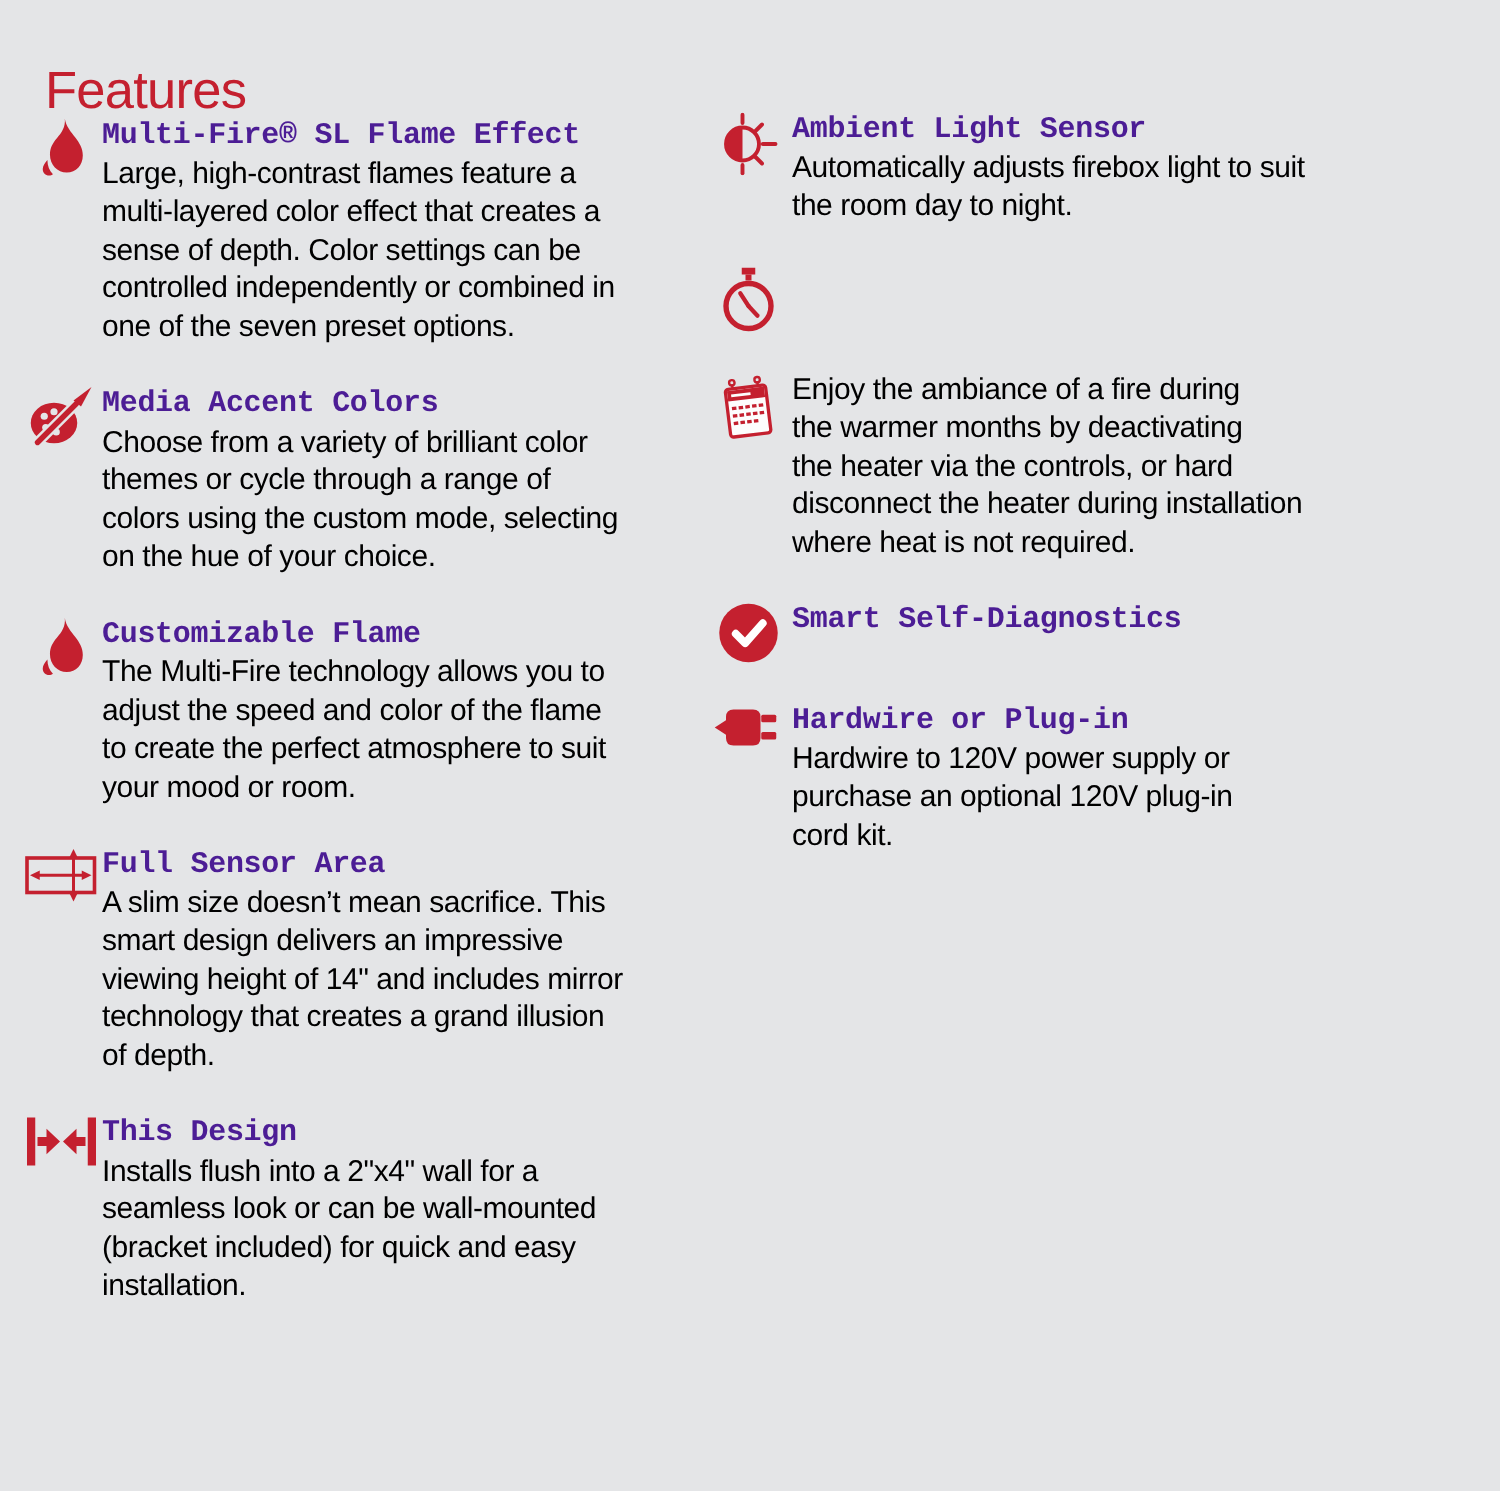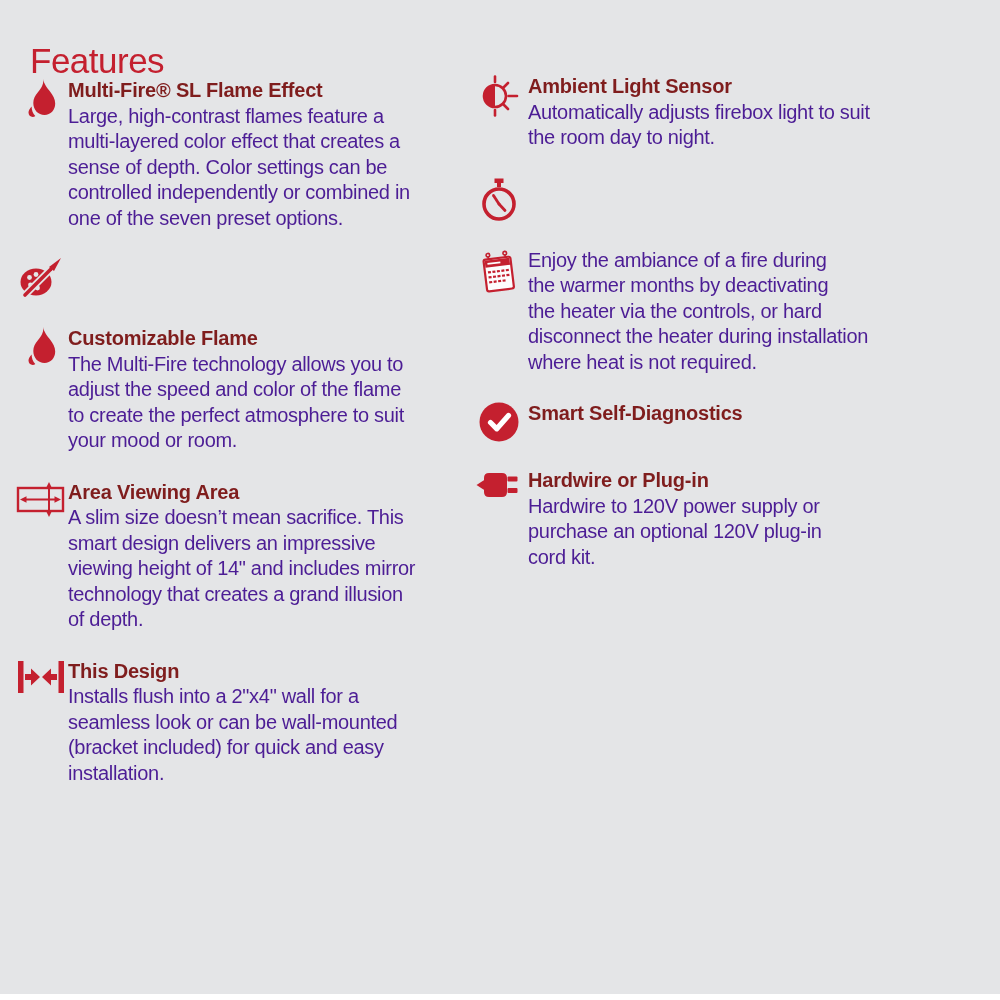--- a/index.html
+++ b/index.html
@@ -20,25 +20,25 @@
   .col-right { left: 470px; top: 74px; width: 505px; }
   .feature { display: flex; margin-bottom: 26px; }
   .icon-box {
     width: 54px; flex: 0 0 54px;
     display: flex; justify-content: center; align-items: flex-start;
     color: #c4202f; padding-top: 1px; box-sizing: border-box;
   }
   .col-right .icon-box { width: 58px; flex-basis: 58px; }
   .feature-text { flex: 1; }
   .feature-title {
-    font-size: 20px; font-weight: bold; color: #7f1d1d;
-    line-height: 25.5px; margin: 0; letter-spacing: -0.2px;
+    font-size: 20px; font-weight: bold; color: #4c1d95;
+    line-height: 25.5px; margin: 0; letter-spacing: -0.2px; font-family: Liberation Mono, monospace;
   }
   .feature-body {
-    font-size: 20px; color: #4c1d95;
+    font-size: 20px; color: #000000;
     line-height: 25.5px; margin: 0;
     white-space: pre-line; letter-spacing: -0.3px;
   }
   .bottom-strip {
     position: absolute; left: 0; bottom: 0;
     width: 100%; height: 6px; background: #ffffff;
   }
   svg { display: block; }
 </style>
 </head>
@@ -74,20 +74,27 @@
           <circle cx="10.5" cy="19.5" r="2.4" fill="#e4e5e7"></circle>
           <circle cx="17" cy="16.5" r="2.4" fill="#e4e5e7"></circle>
           <circle cx="23.5" cy="19.5" r="2.4" fill="#e4e5e7"></circle>
           <circle cx="11.5" cy="27" r="2.4" fill="#e4e5e7"></circle>
           <circle cx="18.5" cy="30" r="2.4" fill="#e4e5e7"></circle>
           <line x1="4" y1="39" x2="36" y2="7" stroke="#e4e5e7" stroke-width="7"></line>
           <line x1="6" y1="37" x2="32" y2="11" stroke="currentColor" stroke-width="3.6" stroke-linecap="round"></line>
           <polygon points="30,9 42,0 35,13" fill="currentColor"></polygon>
         </svg>
       </span>
+      <div class="feature-text">
+        <h3 class="feature-title">Media Accent Colors</h3>
+        <p class="feature-body">Choose from a variety of brilliant color
+themes or cycle through a range of
+colors using the custom mode, selecting
+on the hue of your choice.</p>
+      </div>
     </div>
 
     <div class="feature">
       <span class="icon-box">
         <svg width="30" height="40" viewBox="0 0 30 40">
           <path fill="currentColor" d="M17.2 0c.6 5.6-2 9.3-5.3 13.2-2.8 3.3-4.6 6.6-4.6 10.8 0 7 5 12 11.2 12 6.2 0 10.7-4.8 10.7-11.4 0-4.8-2.3-8.2-5-11.9C21.4 9 17.9 5.2 17.2 0z"></path>
           <path fill="currentColor" d="M5.6 27.6c-1.7 1.9-3.1 3.9-3.1 6 0 2.6 1.8 4.4 4.2 4.4 1 0 1.9-.3 2.6-.9-2.5-2.4-3.6-5.6-3.7-9.5z"></path>
         </svg>
       </span>
       <div class="feature-text">
@@ -105,21 +112,21 @@
           <rect x="2" y="7" width="45" height="23" fill="none" stroke="currentColor" stroke-width="2.4"></rect>
           <line x1="8" y1="18.5" x2="41" y2="18.5" stroke="currentColor" stroke-width="2"></line>
           <polygon points="4,18.5 10.5,15.3 10.5,21.7" fill="currentColor"></polygon>
           <polygon points="45,18.5 38.5,15.3 38.5,21.7" fill="currentColor"></polygon>
           <line x1="33" y1="4" x2="33" y2="33" stroke="currentColor" stroke-width="2"></line>
           <polygon points="33,1 29.8,7.5 36.2,7.5" fill="currentColor"></polygon>
           <polygon points="33,36 29.8,29.5 36.2,29.5" fill="currentColor"></polygon>
         </svg>
       </span>
       <div class="feature-text">
-        <h3 class="feature-title">Area Viewing Area</h3>
+        <h3 class="feature-title">Full Sensor Area</h3>
         <p class="feature-body">A slim size doesn’t mean sacrifice. This
 smart design delivers an impressive
 viewing height of 14" and includes mirror
 technology that creates a grand illusion
 of depth.</p>
       </div>
     </div>
 
     <div class="feature">
       <span class="icon-box">

